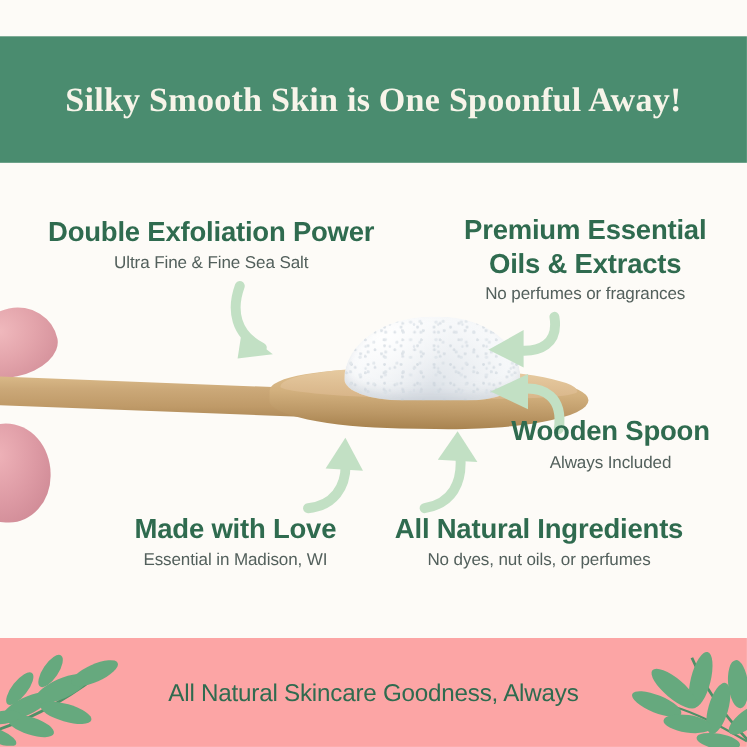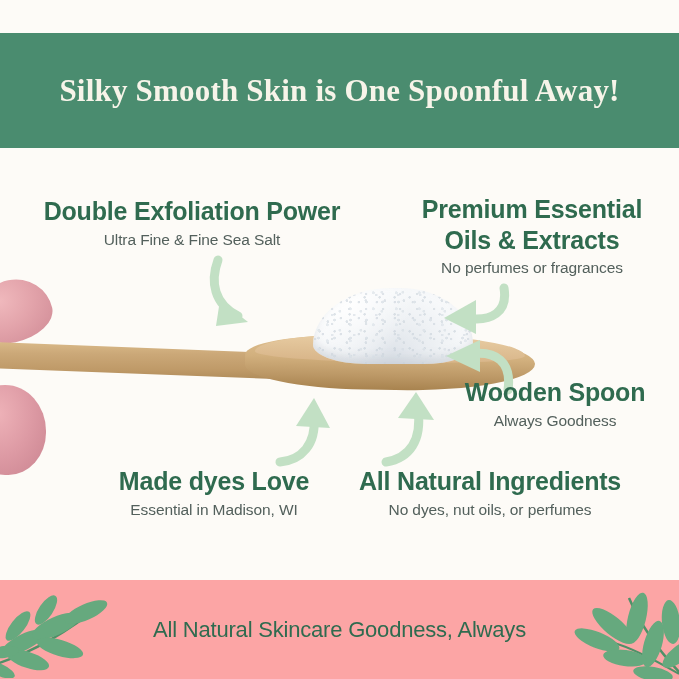--- a/index.html
+++ b/index.html
@@ -277,25 +277,25 @@
   </div>
 
   <div class="feature" id="feature-1">
     <div class="feature-title">Premium Essential
 Oils &amp; Extracts</div>
     <div class="feature-sub">No perfumes or fragrances</div>
   </div>
 
   <div class="feature" id="feature-2">
     <div class="feature-title">Wooden Spoon</div>
-    <div class="feature-sub">Always Goodness</div>
+    <div class="feature-sub">Always Included</div>
   </div>
 
   <div class="feature" id="feature-3">
-    <div class="feature-title">Made dyes Love</div>
+    <div class="feature-title">Made with Love</div>
     <div class="feature-sub">Essential in Madison, WI</div>
   </div>
 
   <div class="feature" id="feature-4">
     <div class="feature-title">All Natural Ingredients</div>
     <div class="feature-sub">No dyes, nut oils, or perfumes</div>
   </div>
 
   <div class="footer-banner">
 

